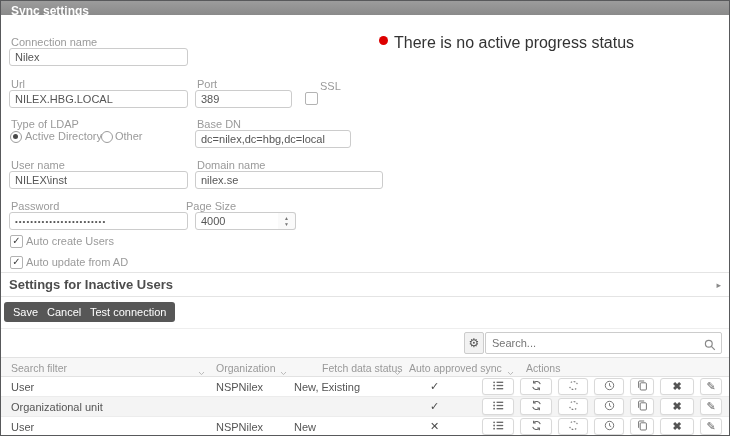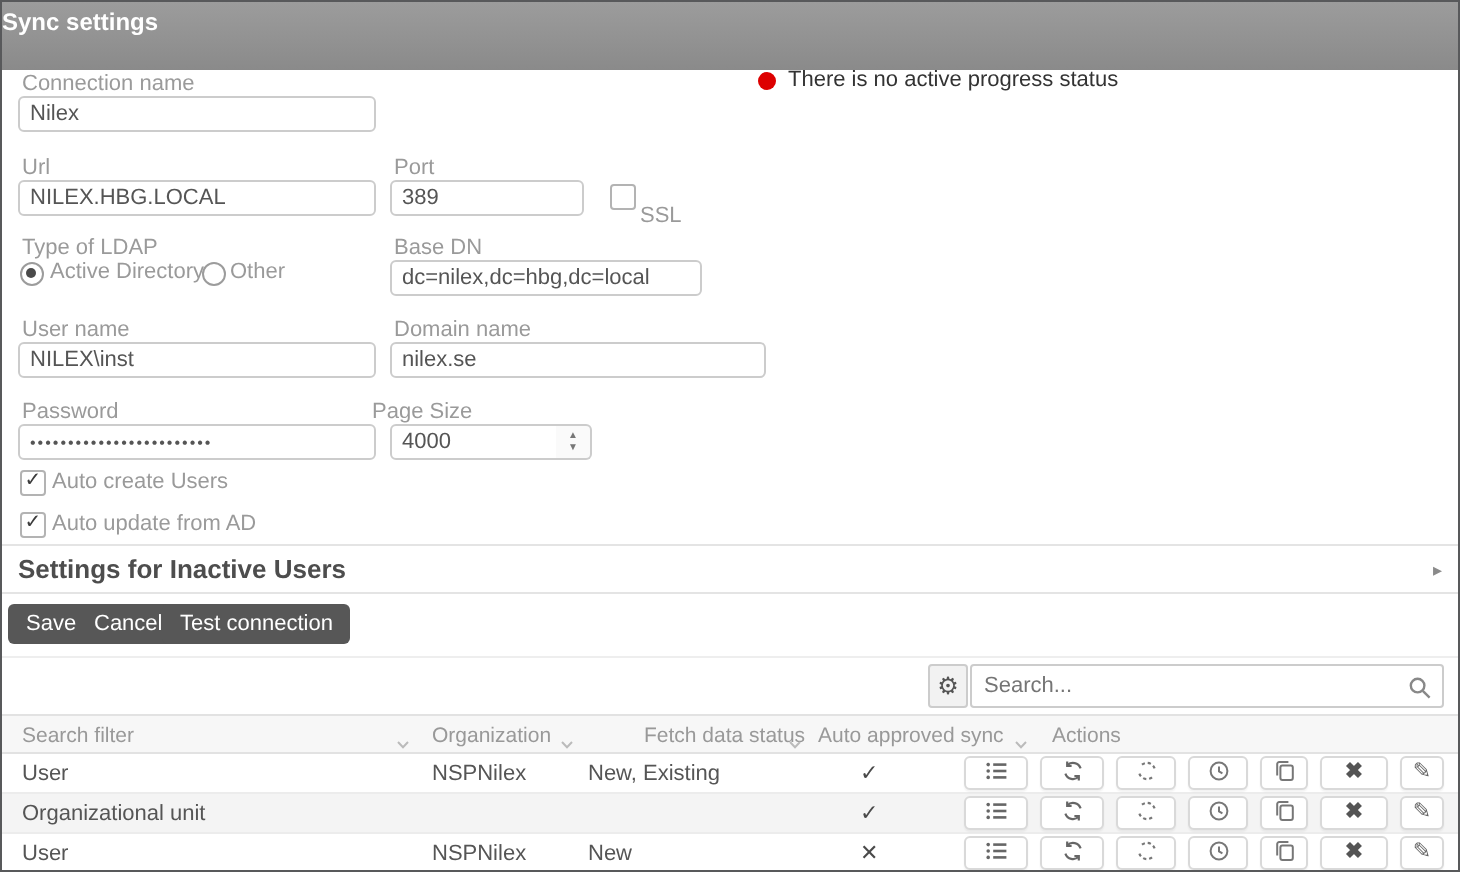--- a/index.html
+++ b/index.html
@@ -1,20 +1,20 @@
 <!DOCTYPE html>
 <html><head>
 <meta charset="utf-8">
 <style>
   html,body{margin:0;padding:0;background:#fff;}
   .page{position:relative;width:728px;height:434px;border:1px solid #58595b;background:#fff;
         font-family:"Liberation Sans",sans-serif;overflow:hidden;}
-  .titlebar{position:absolute;top:0;left:0;right:0;height:34px;
+  .titlebar{position:absolute;top:0;left:0;right:0;height:14px;
         background:linear-gradient(#9c9c9c,#8a8a8a);color:#fff;font-size:12px;font-weight:bold;
-        line-height:21px;box-sizing:border-box;}
+        line-height:21px;padding-left:10px;box-sizing:border-box;}
   .flabel{position:absolute;font-size:11px;color:#9a9a9a;white-space:nowrap;}
   .finput{position:absolute;height:18px;border:1px solid #ccc;border-radius:3px;font-size:11px;
         color:#555;padding:0 5px;box-sizing:border-box;background:#fff;font-family:inherit;outline:none;}
   .finput::placeholder{color:#aaa;}
   .cb{position:absolute;width:11px;height:11px;border:1px solid #b3b3b3;border-radius:2px;background:#fff;
         font-size:10px;line-height:10px;color:#3c3c3c;text-align:center;cursor:pointer;}
   .radio{position:absolute;width:10px;height:10px;border:1px solid #9c9c9c;border-radius:50%;background:#fff;cursor:pointer;}
   .radio.sel{background:#fff;}
   .radio.sel::after{content:"";position:absolute;left:2px;top:2px;width:5px;height:5px;border-radius:50%;background:#4a4a4a;}
   .hline{position:absolute;left:0;right:0;height:1px;background:#e4e4e4;}
@@ -42,41 +42,41 @@
   .trow .mark{position:absolute;left:429px;top:3px;font-size:11px;color:#4a4a4a;}
   .actions{position:absolute;left:481px;top:1px;height:17px;display:flex;gap:6px;}
   .abtn{height:17px;border:1px solid #d9d9d9;border-radius:3px;background:#fff;display:flex;align-items:center;
         justify-content:center;padding:0;cursor:pointer;box-shadow:0 1px 1px rgba(0,0,0,0.05);font-family:inherit;}
   .abtn:nth-child(1){width:32px;} .abtn:nth-child(2){width:32px;} .abtn:nth-child(3){width:30px;}
   .abtn:nth-child(4){width:30px;} .abtn:nth-child(5){width:24px;} .abtn:nth-child(6){width:34px;}
   .abtn:nth-child(7){width:22px;}
   .abtn .glyph{font-size:11px;color:#555;font-weight:bold;line-height:11px;}
   .abtn .glyph.pencil{font-weight:normal;color:#666;}
   .status-dot{position:absolute;left:378px;top:35px;width:9px;height:9px;border-radius:50%;background:#d00;}
-  .status-text{position:absolute;left:393px;top:33px;font-size:11px;color:#333;}
+  .status-text{position:absolute;left:393px;top:33px;font-size:16px;color:#333;}
 </style>
 </head>
 <body>
 
 <div class="page">
 
   <div class="titlebar">Sync settings</div>
 
   <span class="status-dot" style="background: rgb(221, 0, 0);"></span>
   <span class="status-text">There is no active progress status</span>
 
   <span class="flabel" style="left:10px;top:35px;">Connection name</span>
   <input class="finput" style="left: 8px; top: 47px; width: 179px;" value="Nilex">
 
   <span class="flabel" style="left:10px;top:77px;">Url</span>
   <input class="finput" style="left: 8px; top: 89px; width: 179px;" value="NILEX.HBG.LOCAL">
   <span class="flabel" style="left:196px;top:77px;">Port</span>
   <input class="finput" style="left: 194px; top: 89px; width: 97px;" value="389">
   <span class="cb" style="left:304px;top:91px;"></span>
-  <span class="flabel" style="left:319px;top:101px;text-align:center;">SSL</span>
+  <span class="flabel" style="left:319px;top:79px;text-align:center;">SSL</span>
 
   <span class="flabel" style="left:10px;top:117px;">Type of LDAP</span>
   <span class="radio sel" style="left:9px;top:130px;"></span>
   <span class="flabel" style="left:24px;top:129px;">Active Directory</span>
   <span class="radio" style="left:100px;top:130px;"></span>
   <span class="flabel" style="left:114px;top:129px;">Other</span>
   <span class="flabel" style="left:196px;top:117px;">Base DN</span>
   <input class="finput" style="left: 194px; top: 129px; width: 156px;" value="dc=nilex,dc=hbg,dc=local">
 
   <span class="flabel" style="left:10px;top:158px;">User name</span>

